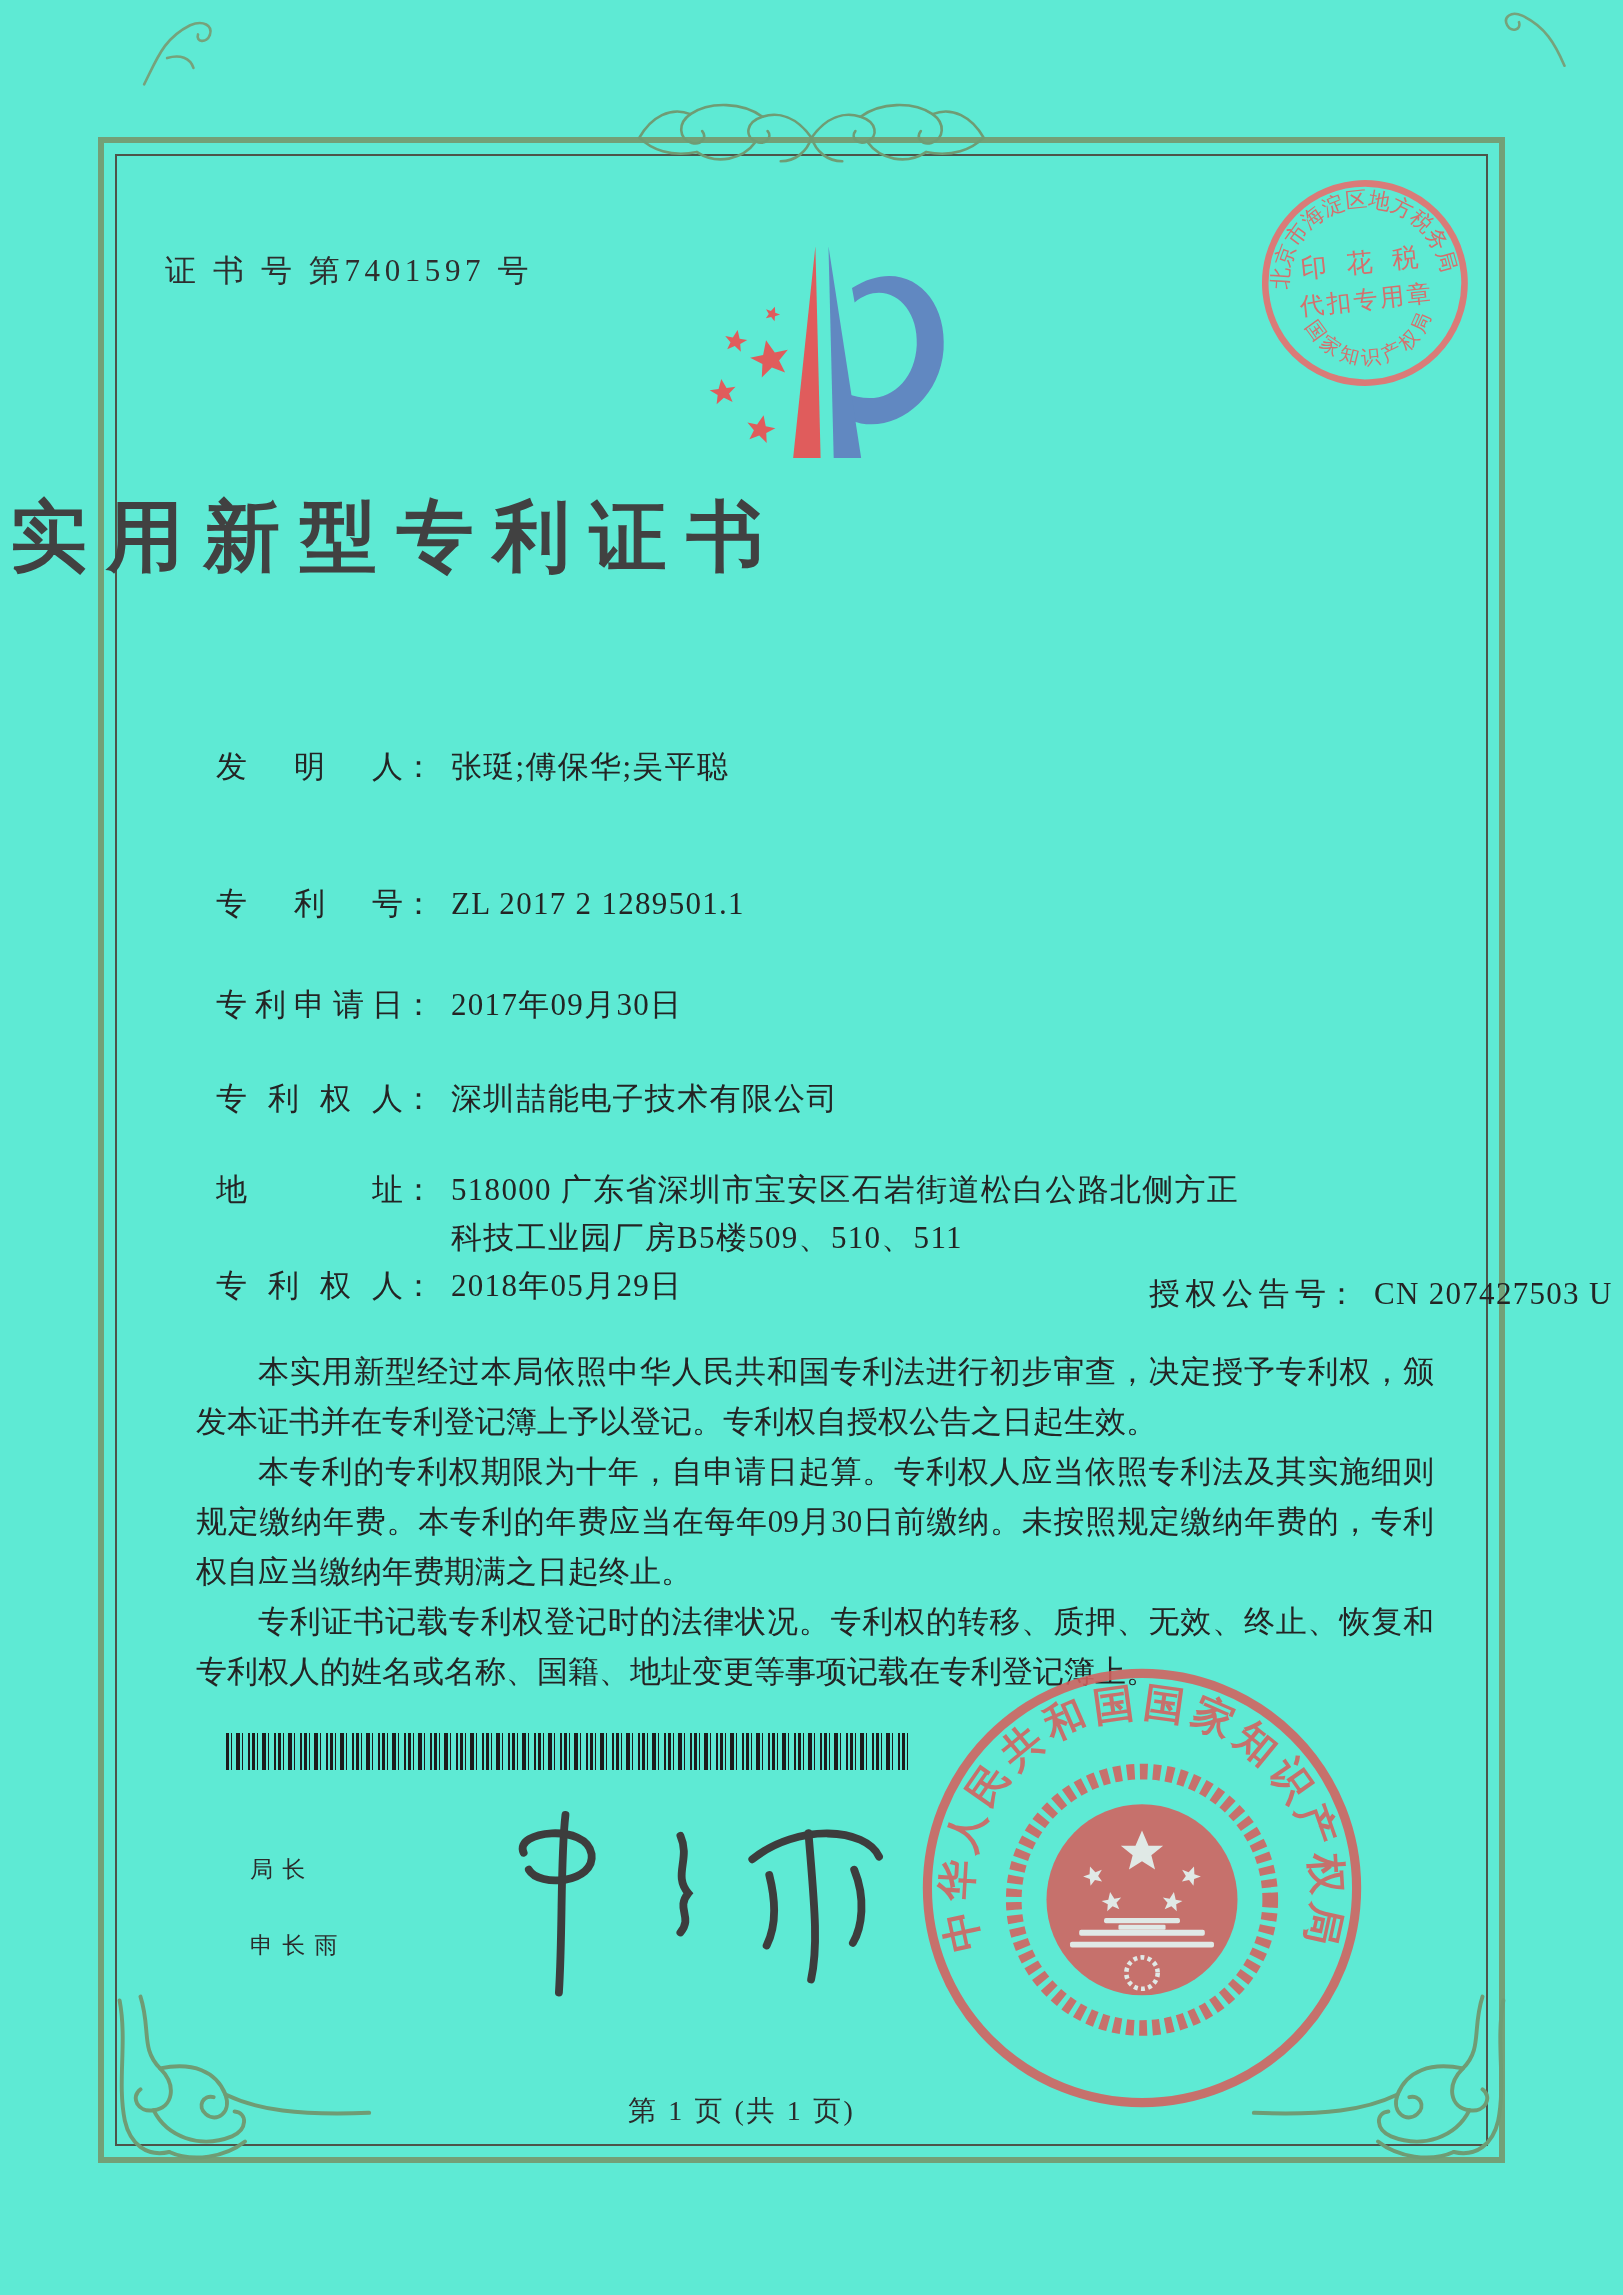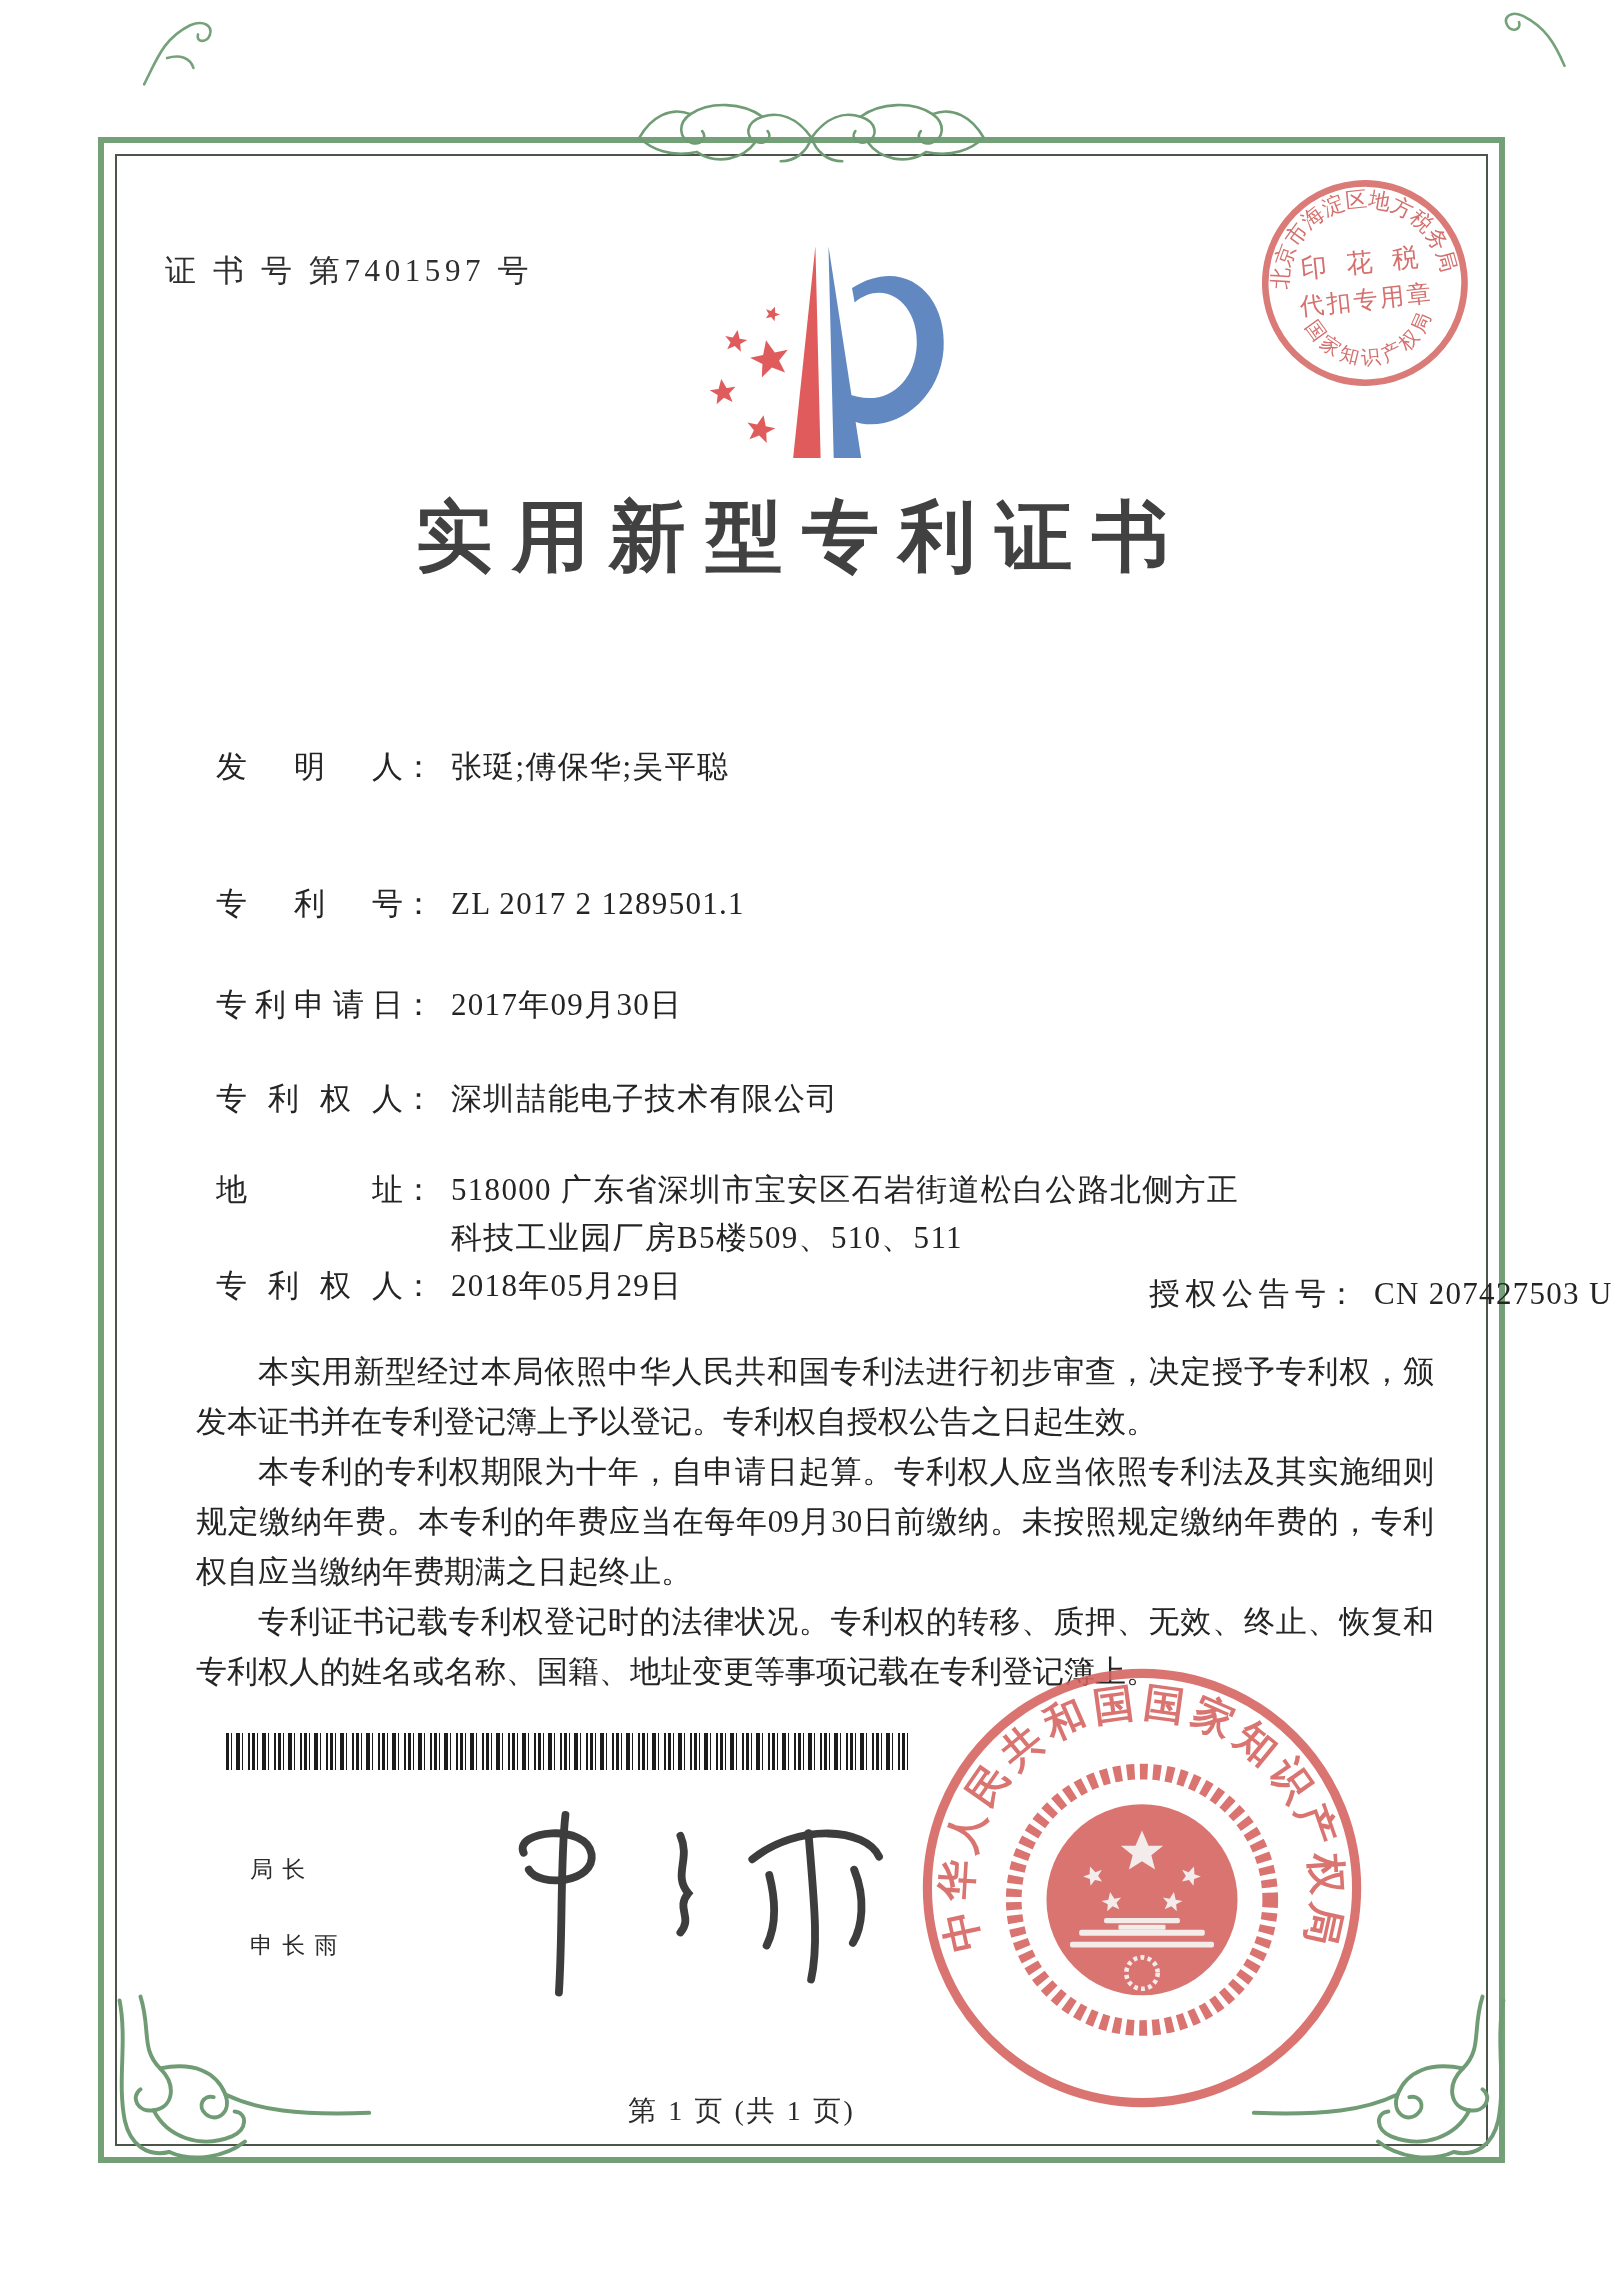--- a/index.html
+++ b/index.html
@@ -1,40 +1,41 @@
 <!DOCTYPE html>
 <html style="font-size:10.5px"><head>
 <meta charset="utf-8">
 <style>
   html,body{margin:0;padding:0;background:#d8dbe2;}
   .page{
     position:relative;width:1623px;height:2295px;
-    background:#ffffff;overflow:hidden;
+    background:#5eead4;overflow:hidden;
     font-family:"Liberation Serif","DejaVu Serif",serif;
     color:#262626;
   }
   .abs{position:absolute;}
   
   .frame-outer{
     position:absolute;left:98px;top:137px;width:1407px;height:2026px;
     border:6.5px solid #73a077;box-sizing:border-box;
   }
   .frame-inner{
     position:absolute;left:115px;top:154px;width:1373px;height:1992px;
     border:2px solid #4d5449;box-sizing:border-box;
   }
   
   .cert-no{
     position:absolute;left:165px;top:250px;
     font-size:31px;letter-spacing:4.6px;color:#2e2e2e;white-space:nowrap;
   }
   .title{
-    position:absolute;left:0;top:486px;width:1604px;text-align:center;
+    position:absolute;left:0;top:486px;width:1604px;
     font-size:77px;font-weight:bold;letter-spacing:19.6px;color:#414141;
     white-space:nowrap;
+    padding-left:10px;
   }
   
   .frow{
     position:absolute;left:216px;font-size:31px;color:#242424;
     white-space:nowrap;line-height:48px;
   }
   .flabel{
     display:inline-block;width:187px;text-align:justify;text-align-last:justify;
     vertical-align:top;
   }

